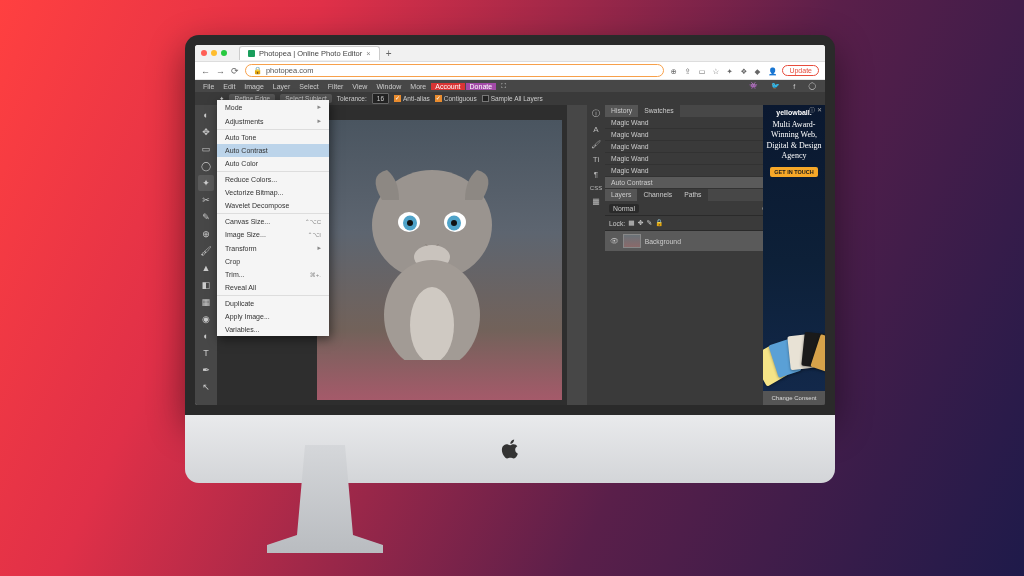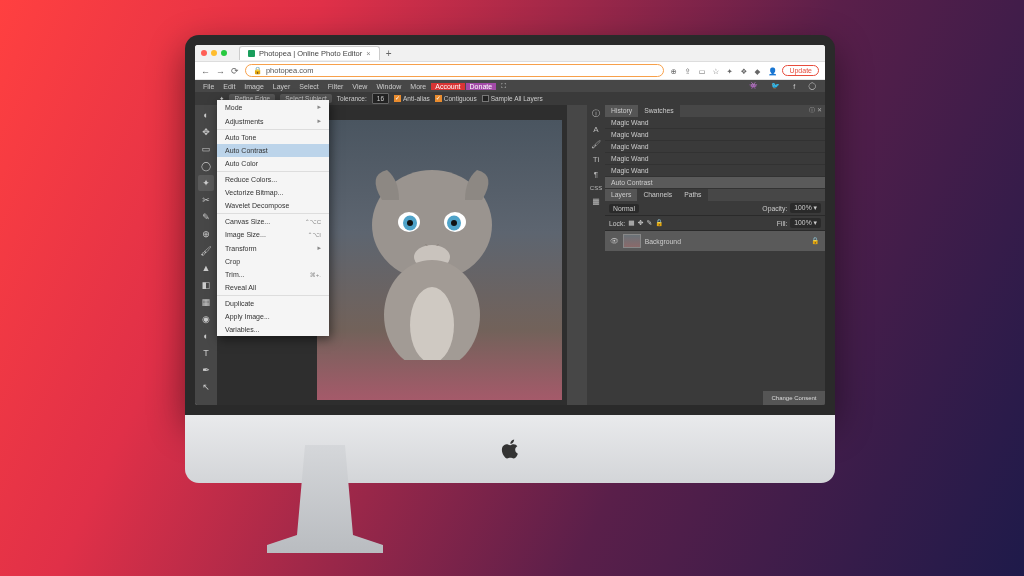--- a/index.html
+++ b/index.html
@@ -294,20 +294,32 @@
               <span>Background</span>
               <span style="margin-left:auto">🔒</span>
             </div>
           </div>
         </div>
 
         <div class="adx">
           <span>ⓘ</span>
           <span>✕</span>
         </div>
+        <div class="ad">
+          <div class="adlogo">yellowball.</div>
+          <div class="adh">Multi Award-Winning Web, Digital &amp; Design Agency</div>
+          <div class="adbtn">GET IN TOUCH</div>
+          <div class="cards">
+            <div class="card" style="background:#f5e487;transform:rotate(-30deg);left:6px;top:36px"></div>
+            <div class="card" style="background:#5aa0d6;transform:rotate(-18deg);left:22px;top:28px"></div>
+            <div class="card" style="background:#e8e2d5;transform:rotate(-6deg);left:38px;top:22px"></div>
+            <div class="card" style="background:#1a1a1a;transform:rotate(6deg);left:52px;top:20px"></div>
+            <div class="card" style="background:#d6a24a;transform:rotate(18deg);left:64px;top:24px"></div>
+          </div>
+        </div>
         <div class="cons">Change Consent</div>
 
       </div>
     </div>
   </div>
   <div class="chin">
     <svg class="logo" viewBox="0 0 170 170">
         <path d="M150.4 130.3c-2.4 5.5-5.2 10.6-8.6 15.3-4.6 6.4-8.4 10.8-11.3 13.3-4.5 4-9.3 6.1-14.5 6.2-3.7 0-8.2-1.1-13.4-3.2-5.2-2.1-10-3.2-14.3-3.2-4.5 0-9.4 1.1-14.8 3.2-5.3 2.1-9.6 3.3-12.9 3.4-4.9.2-9.8-1.9-14.7-6.4-3.1-2.7-7.1-7.3-11.9-13.9-5.1-7-9.4-15.1-12.7-24.4C17.7 110.6 16 101.2 16 92c0-10.5 2.3-19.6 6.8-27.2 3.6-6.1 8.3-10.9 14.3-14.4 6-3.5 12.4-5.3 19.4-5.4 3.9 0 9.1 1.2 15.5 3.6 6.4 2.4 10.5 3.6 12.3 3.6 1.3 0 5.9-1.4 13.6-4.3 7.3-2.6 13.5-3.7 18.5-3.3 13.7 1.1 24 6.5 30.8 16.3-12.3 7.4-18.3 17.8-18.2 31.1.1 10.4 3.9 19 11.3 25.9 3.4 3.2 7.1 5.6 11.3 7.4-.9 2.6-1.9 5.1-2.9 7.5zM120 7.2c0 7.8-2.9 15.1-8.5 21.9-6.8 8-15.1 12.7-24 12 0-.9-.1-1.9-.1-2.9 0-7.5 3.3-15.6 9.1-22.2 2.9-3.3 6.6-6.1 11.1-8.3C112 5.5 116.3 4.3 120.3 4c.1 1.1 .1 2.2 0 3.2z"></path>
       </svg>
   </div>

